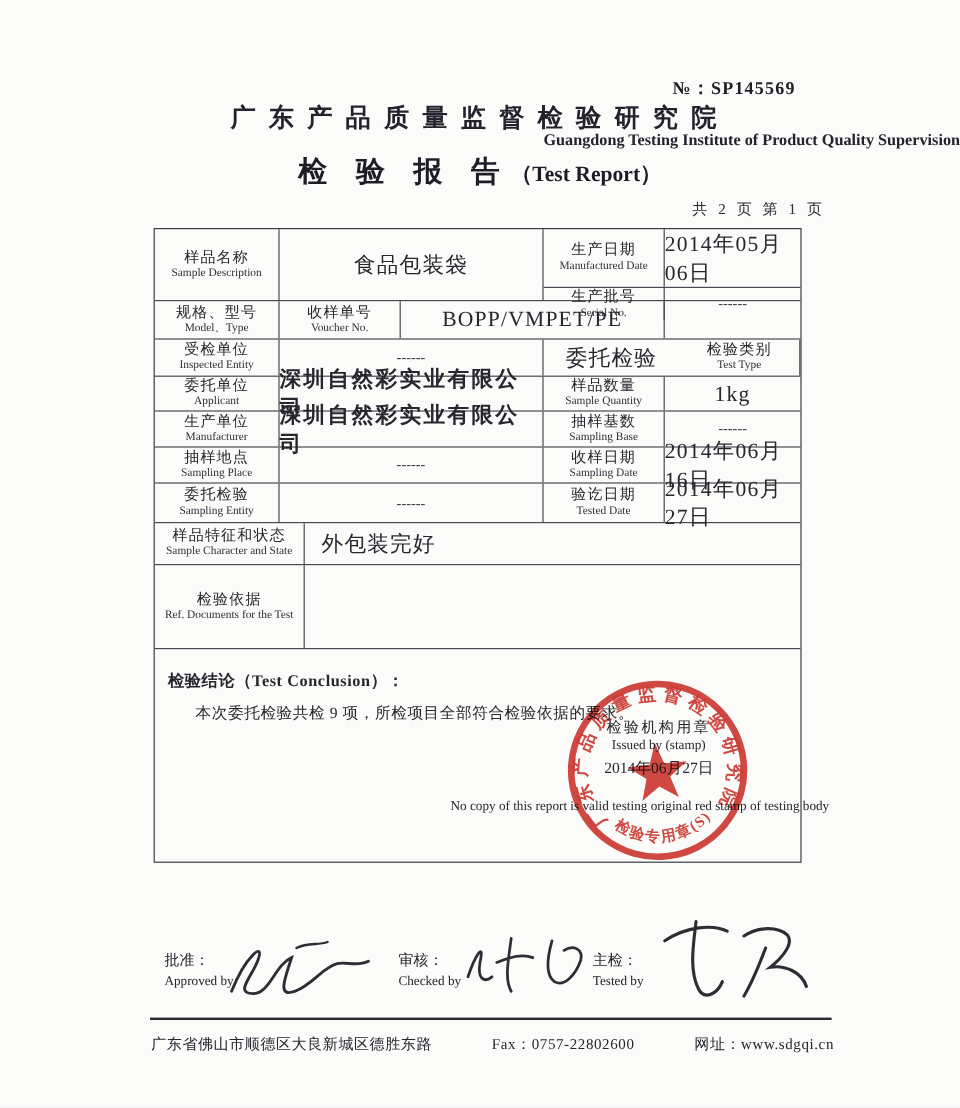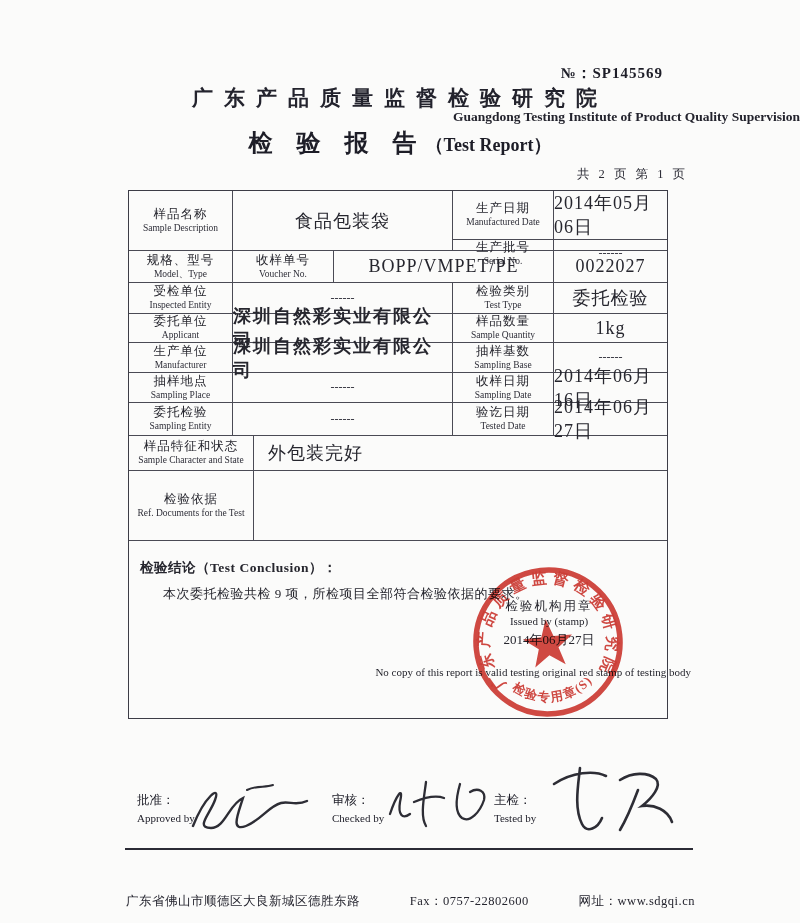--- a/index.html
+++ b/index.html
@@ -54,21 +54,21 @@
   .stamp { position:absolute; left:462px; top:556px; width:172px; height:172px;
            mix-blend-mode:multiply; opacity:0.92; transform:rotate(-6deg); z-index:5; }
 
   
   .sig-label { position:absolute; font-size:12.5px; color:#23232d; }
   .sig-label .en { font-size:11px; display:block; margin-top:3px; }
   .sig-svg { position:absolute; }
 
   
   .rule { position:absolute; left:125px; right:107px; top:848px; border-top:2px solid #2b2b35; }
-  .footer { position:absolute; left:126px; right:105px; top:893px; display:flex;
+  .footer { position:absolute; left:126px; right:105px; top:862px; display:flex;
             justify-content:space-between; font-size:12.5px; color:#25252f; letter-spacing:0.5px; }
 </style>
 </head>
 <body>
 
 <div class="page">
 
   <div class="serial">
     <span>№：</span><span>SP145569</span>
   </div>
@@ -108,34 +108,33 @@
     <div class="row r2">
       <div class="cell c1">
         <div class="cn">规格、型号</div>
         <div class="en">Model、Type</div>
       </div>
       <div class="cell c3">
         <div class="cn">收样单号</div>
         <div class="en">Voucher No.</div>
       </div>
       <div class="cell c2 value">BOPP/VMPET/PE</div>
-      <div class="cell c4 value last">0022027</div>
     </div>
 
     <div class="row r3">
       <div class="cell c1">
         <div class="cn">受检单位</div>
         <div class="en">Inspected Entity</div>
       </div>
       <div class="cell c2 value dash">------</div>
+      <div class="cell c4 value last">委托检验</div>
       <div class="cell c3">
         <div class="cn">检验类别</div>
         <div class="en">Test Type</div>
       </div>
-      <div class="cell c4 value last">委托检验</div>
     </div>
 
     <div class="row r4">
       <div class="cell c1">
         <div class="cn">委托单位</div>
         <div class="en">Applicant</div>
       </div>
       <div class="cell c2 value strong-val">深圳自然彩实业有限公司</div>
       <div class="cell c3">
         <div class="cn">样品数量</div>

